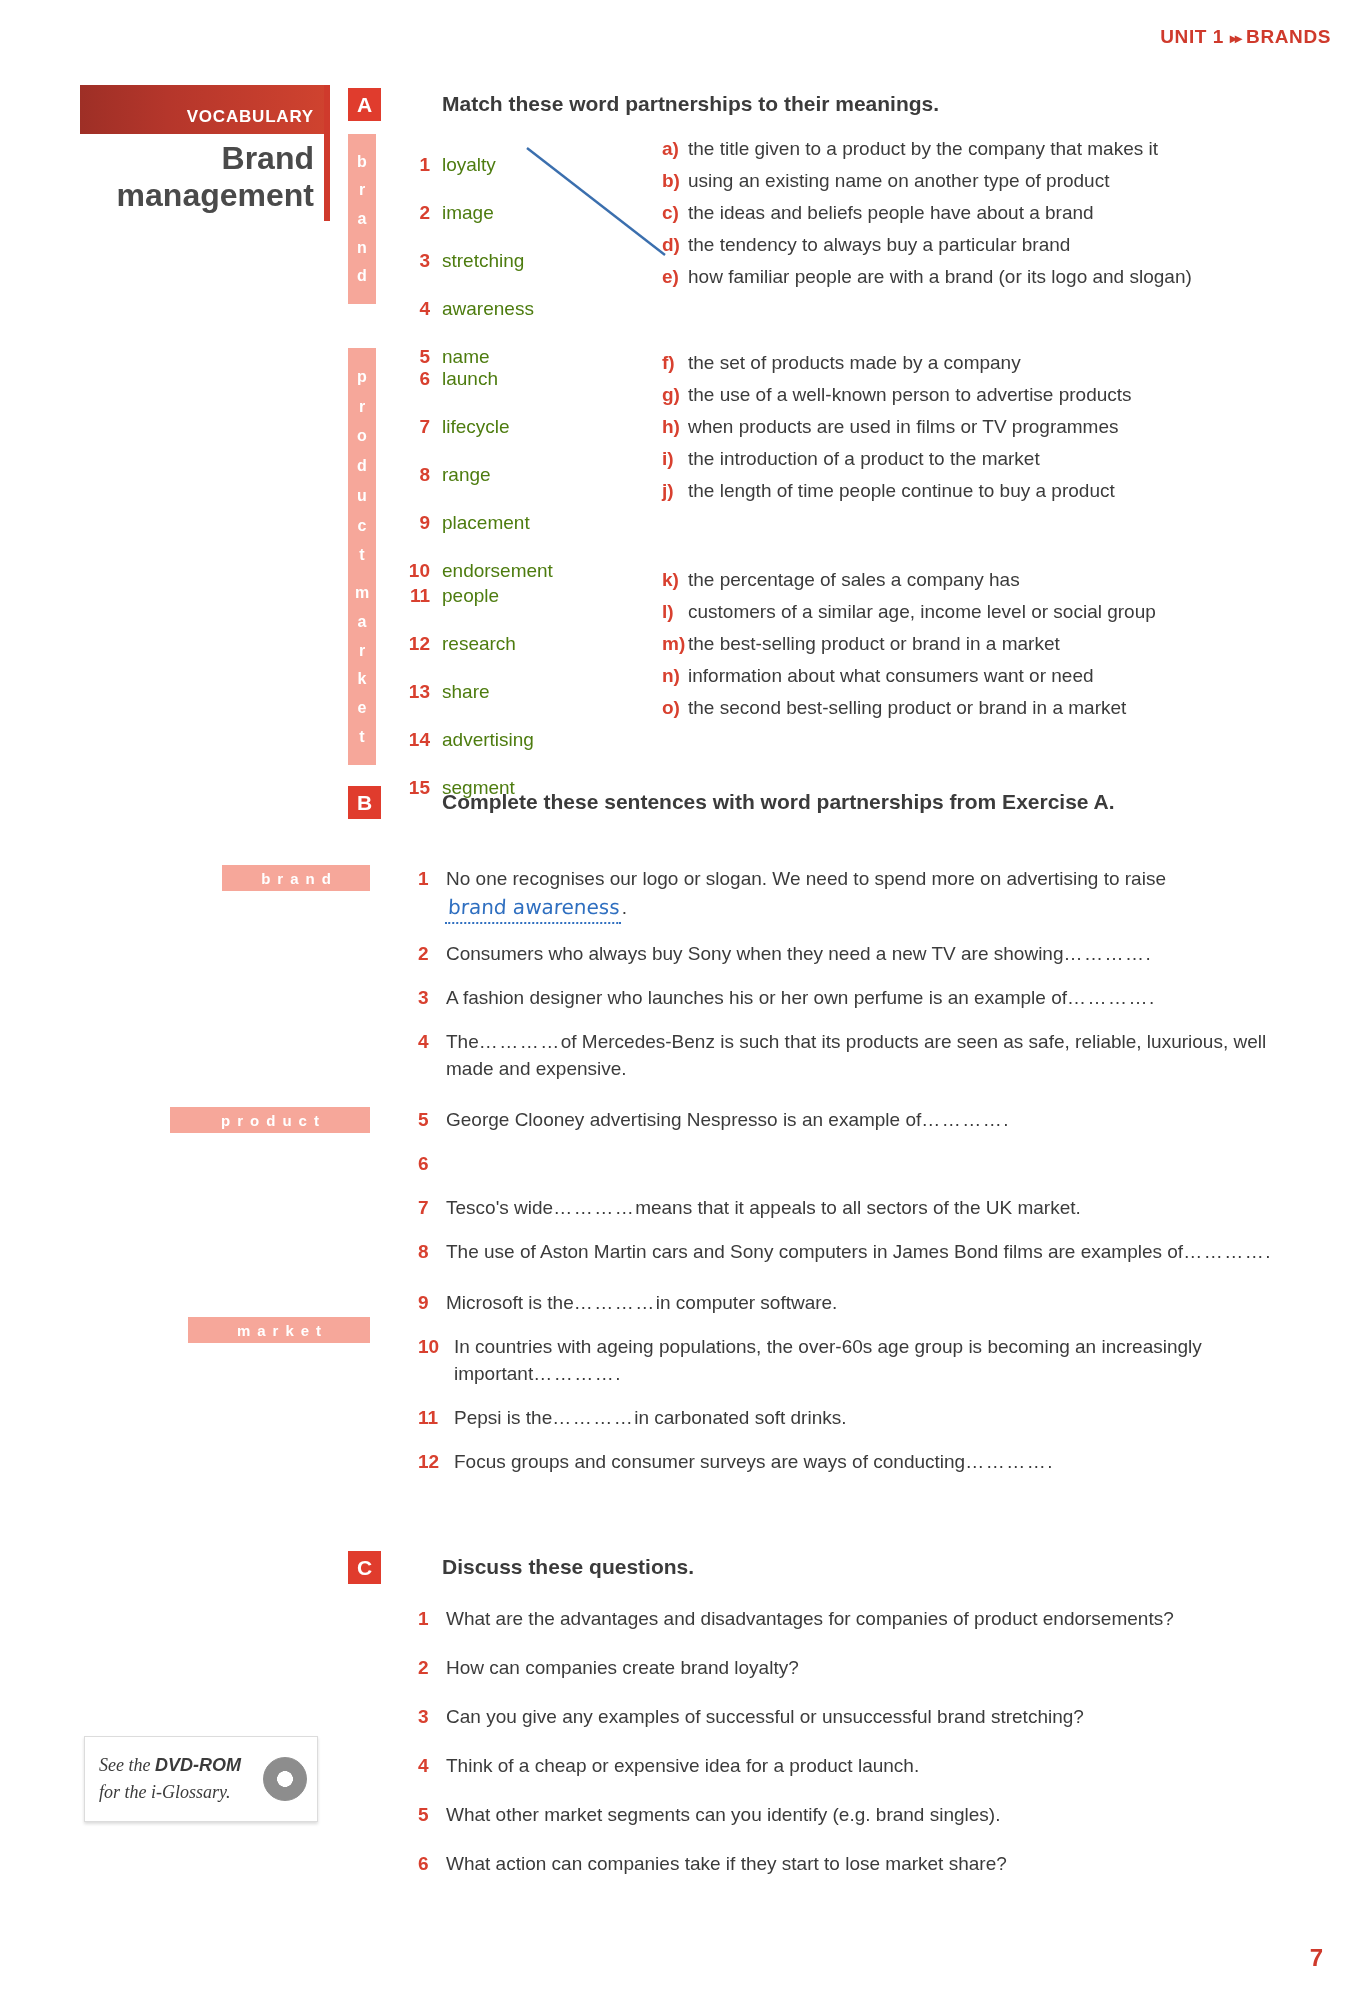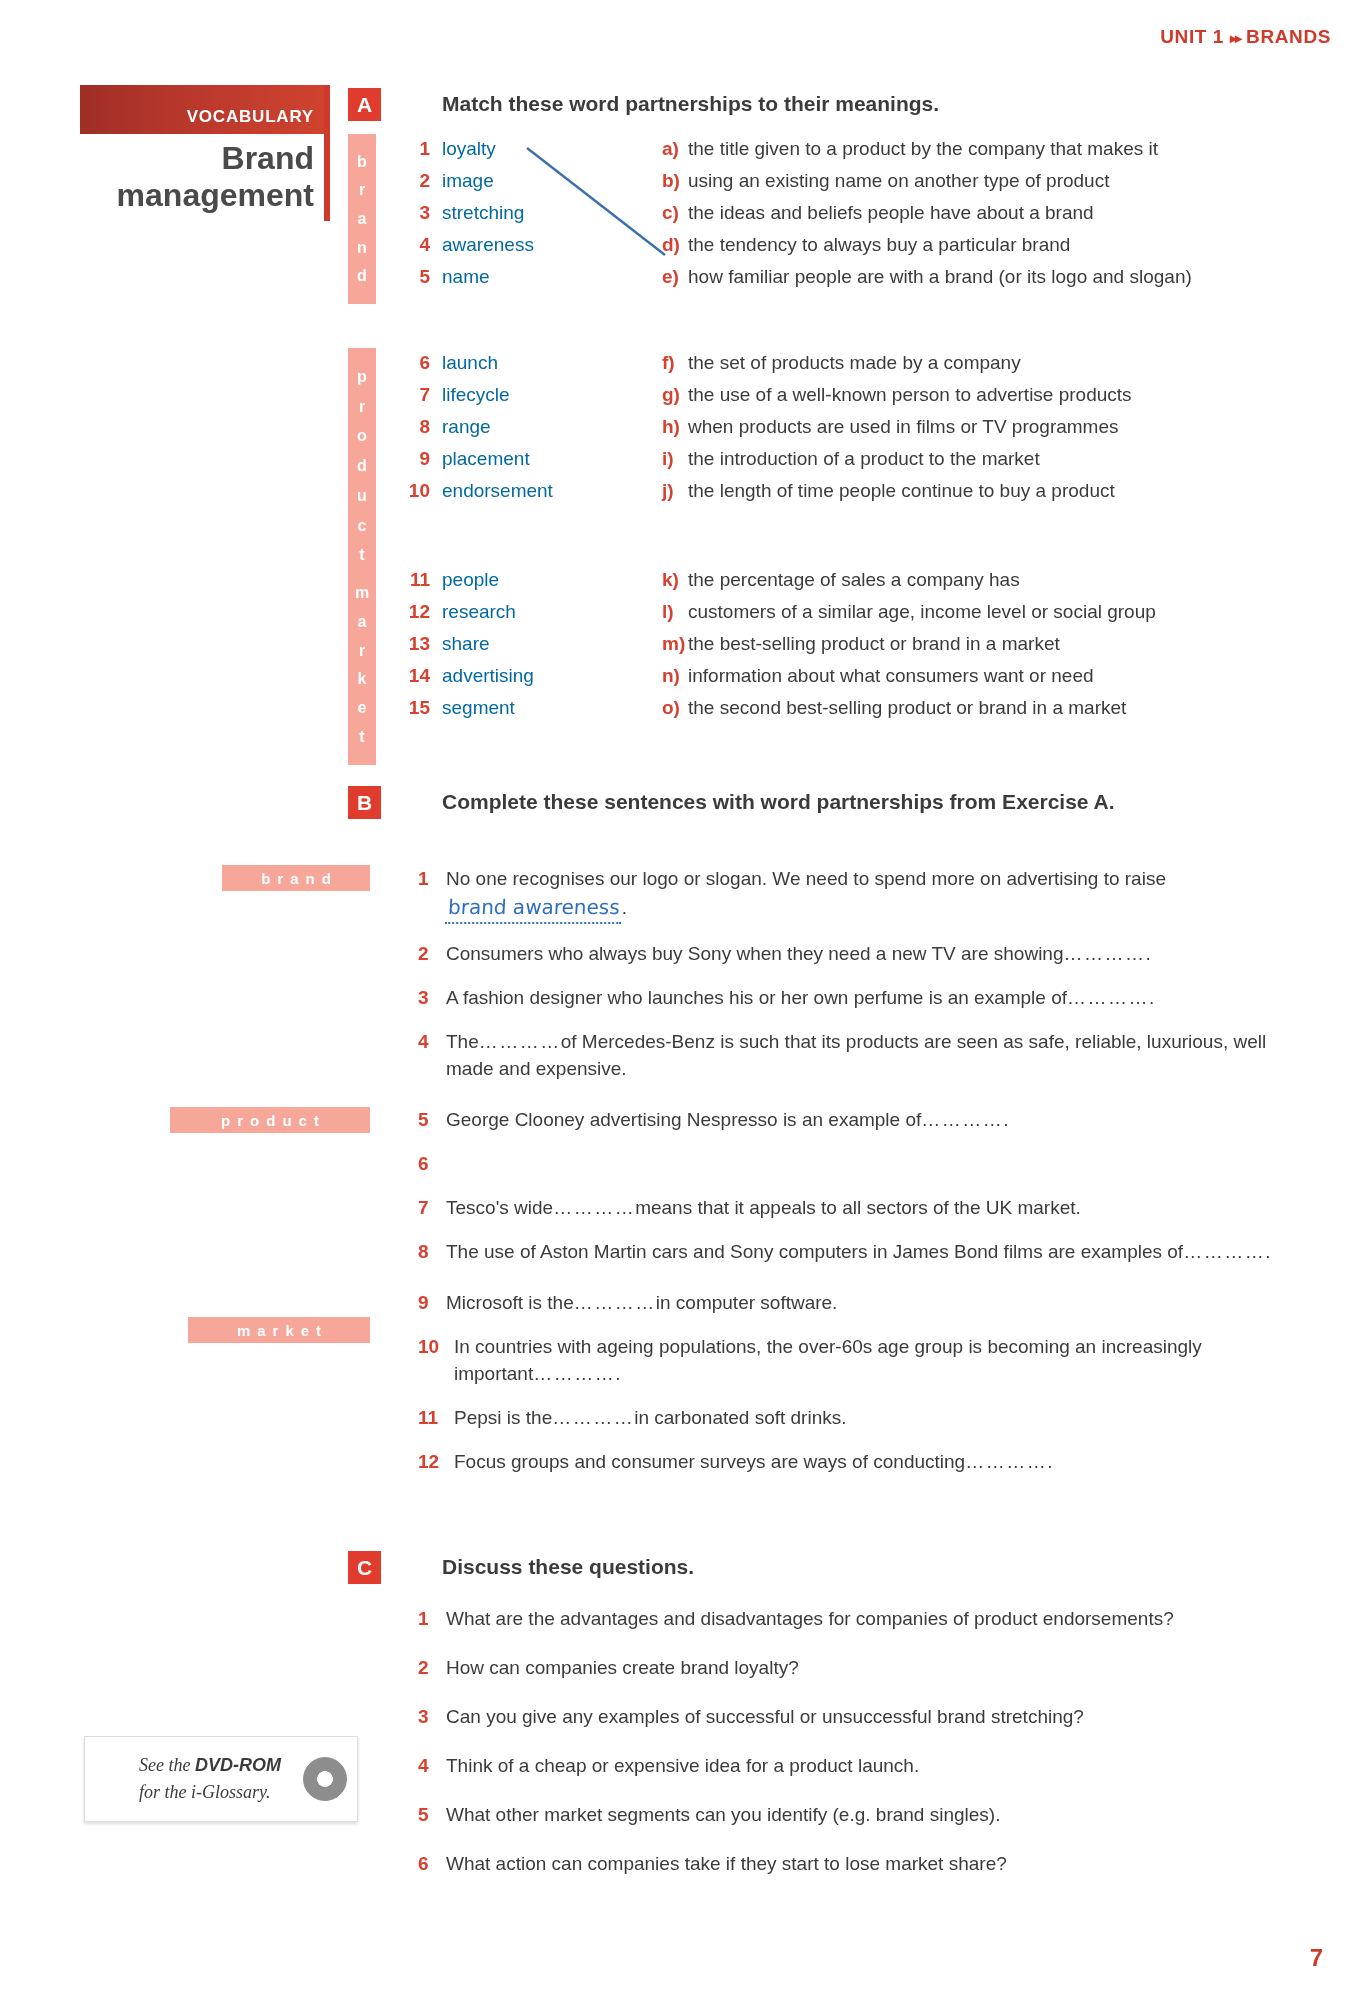--- a/index.html
+++ b/index.html
@@ -71,21 +71,21 @@
     box-sizing:border-box;padding-left:7px;
   }
 
   
   .mlist{position:absolute;}
   .mrow{display:flex;align-items:baseline;margin-bottom:10px;font-size:19px;}
   .mrow .num{
     color:#d8402f;font-weight:bold;width:30px;text-align:right;
     margin-right:12px;flex:none;
   }
-  .mrow .word{color:#0369a1;}
+  .mrow .word{color:#4d7c0f;margin-top:16px;}
 
   .dlist{position:absolute;}
   .drow{display:flex;align-items:baseline;margin-bottom:10px;font-size:19px;}
   .drow .let{
     color:#d8402f;font-weight:bold;width:26px;flex:none;
   }
   .drow .def{color:#3b3b3b;white-space:nowrap;}
 
   
   .qlist{position:absolute;}
@@ -108,21 +108,21 @@
   }
 
   
   .connector{position:absolute;left:0;top:0;pointer-events:none;}
 
   
   .dvd-box{
     position:absolute;left:84px;top:1736px;width:232px;height:84px;
     background:#ffffff;border:1px solid #dcdcdc;
     box-shadow:0 2px 3px rgba(0,0,0,.14);
-    display:flex;align-items:center;padding-left:40px;
+    display:flex;align-items:center;
   }
   .dvd-text{
     font-family:"Liberation Serif", serif;
     font-style:italic;font-size:18px;color:#3b3b3b;
     line-height:1.5;padding-left:14px;width:160px;
   }
   .dvd-text b{font-family:"Liberation Sans", sans-serif;font-style:italic;}
   .dvd-disc{
     width:42px;height:42px;border-radius:50%;
     background:radial-gradient(circle at 50% 50%,#ffffff 0 26%,#8d8d8d 27% 100%);

